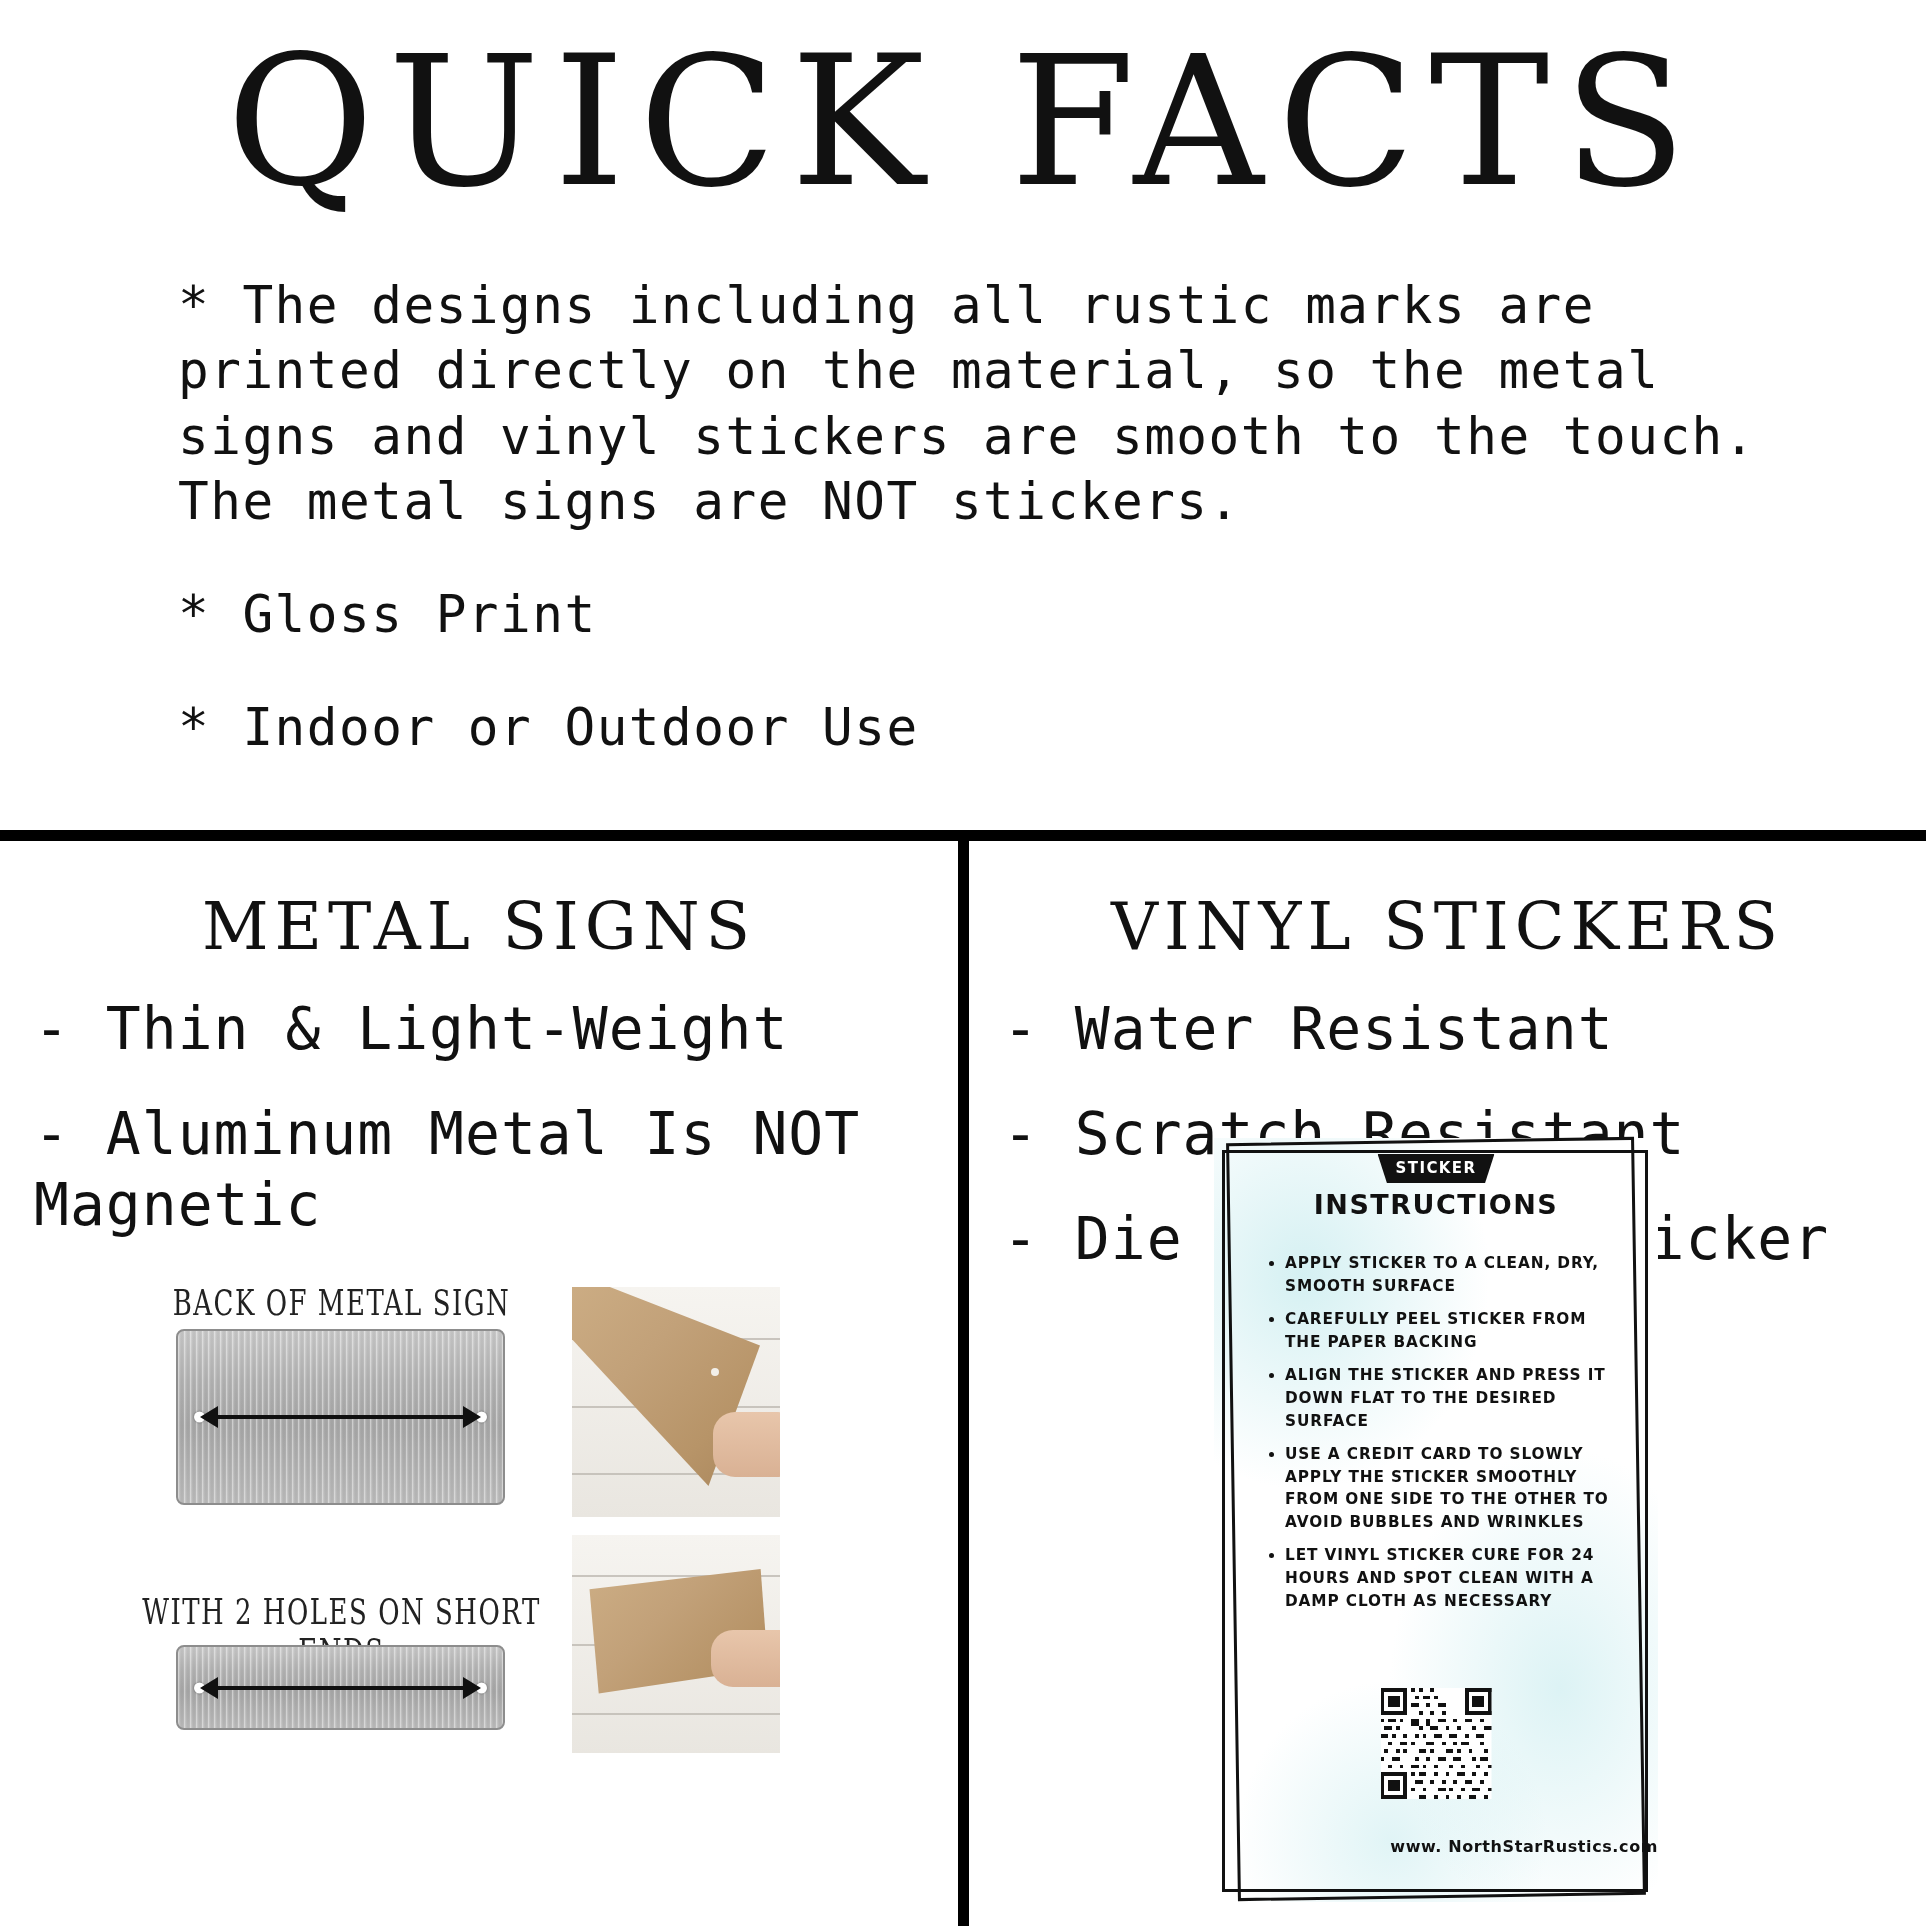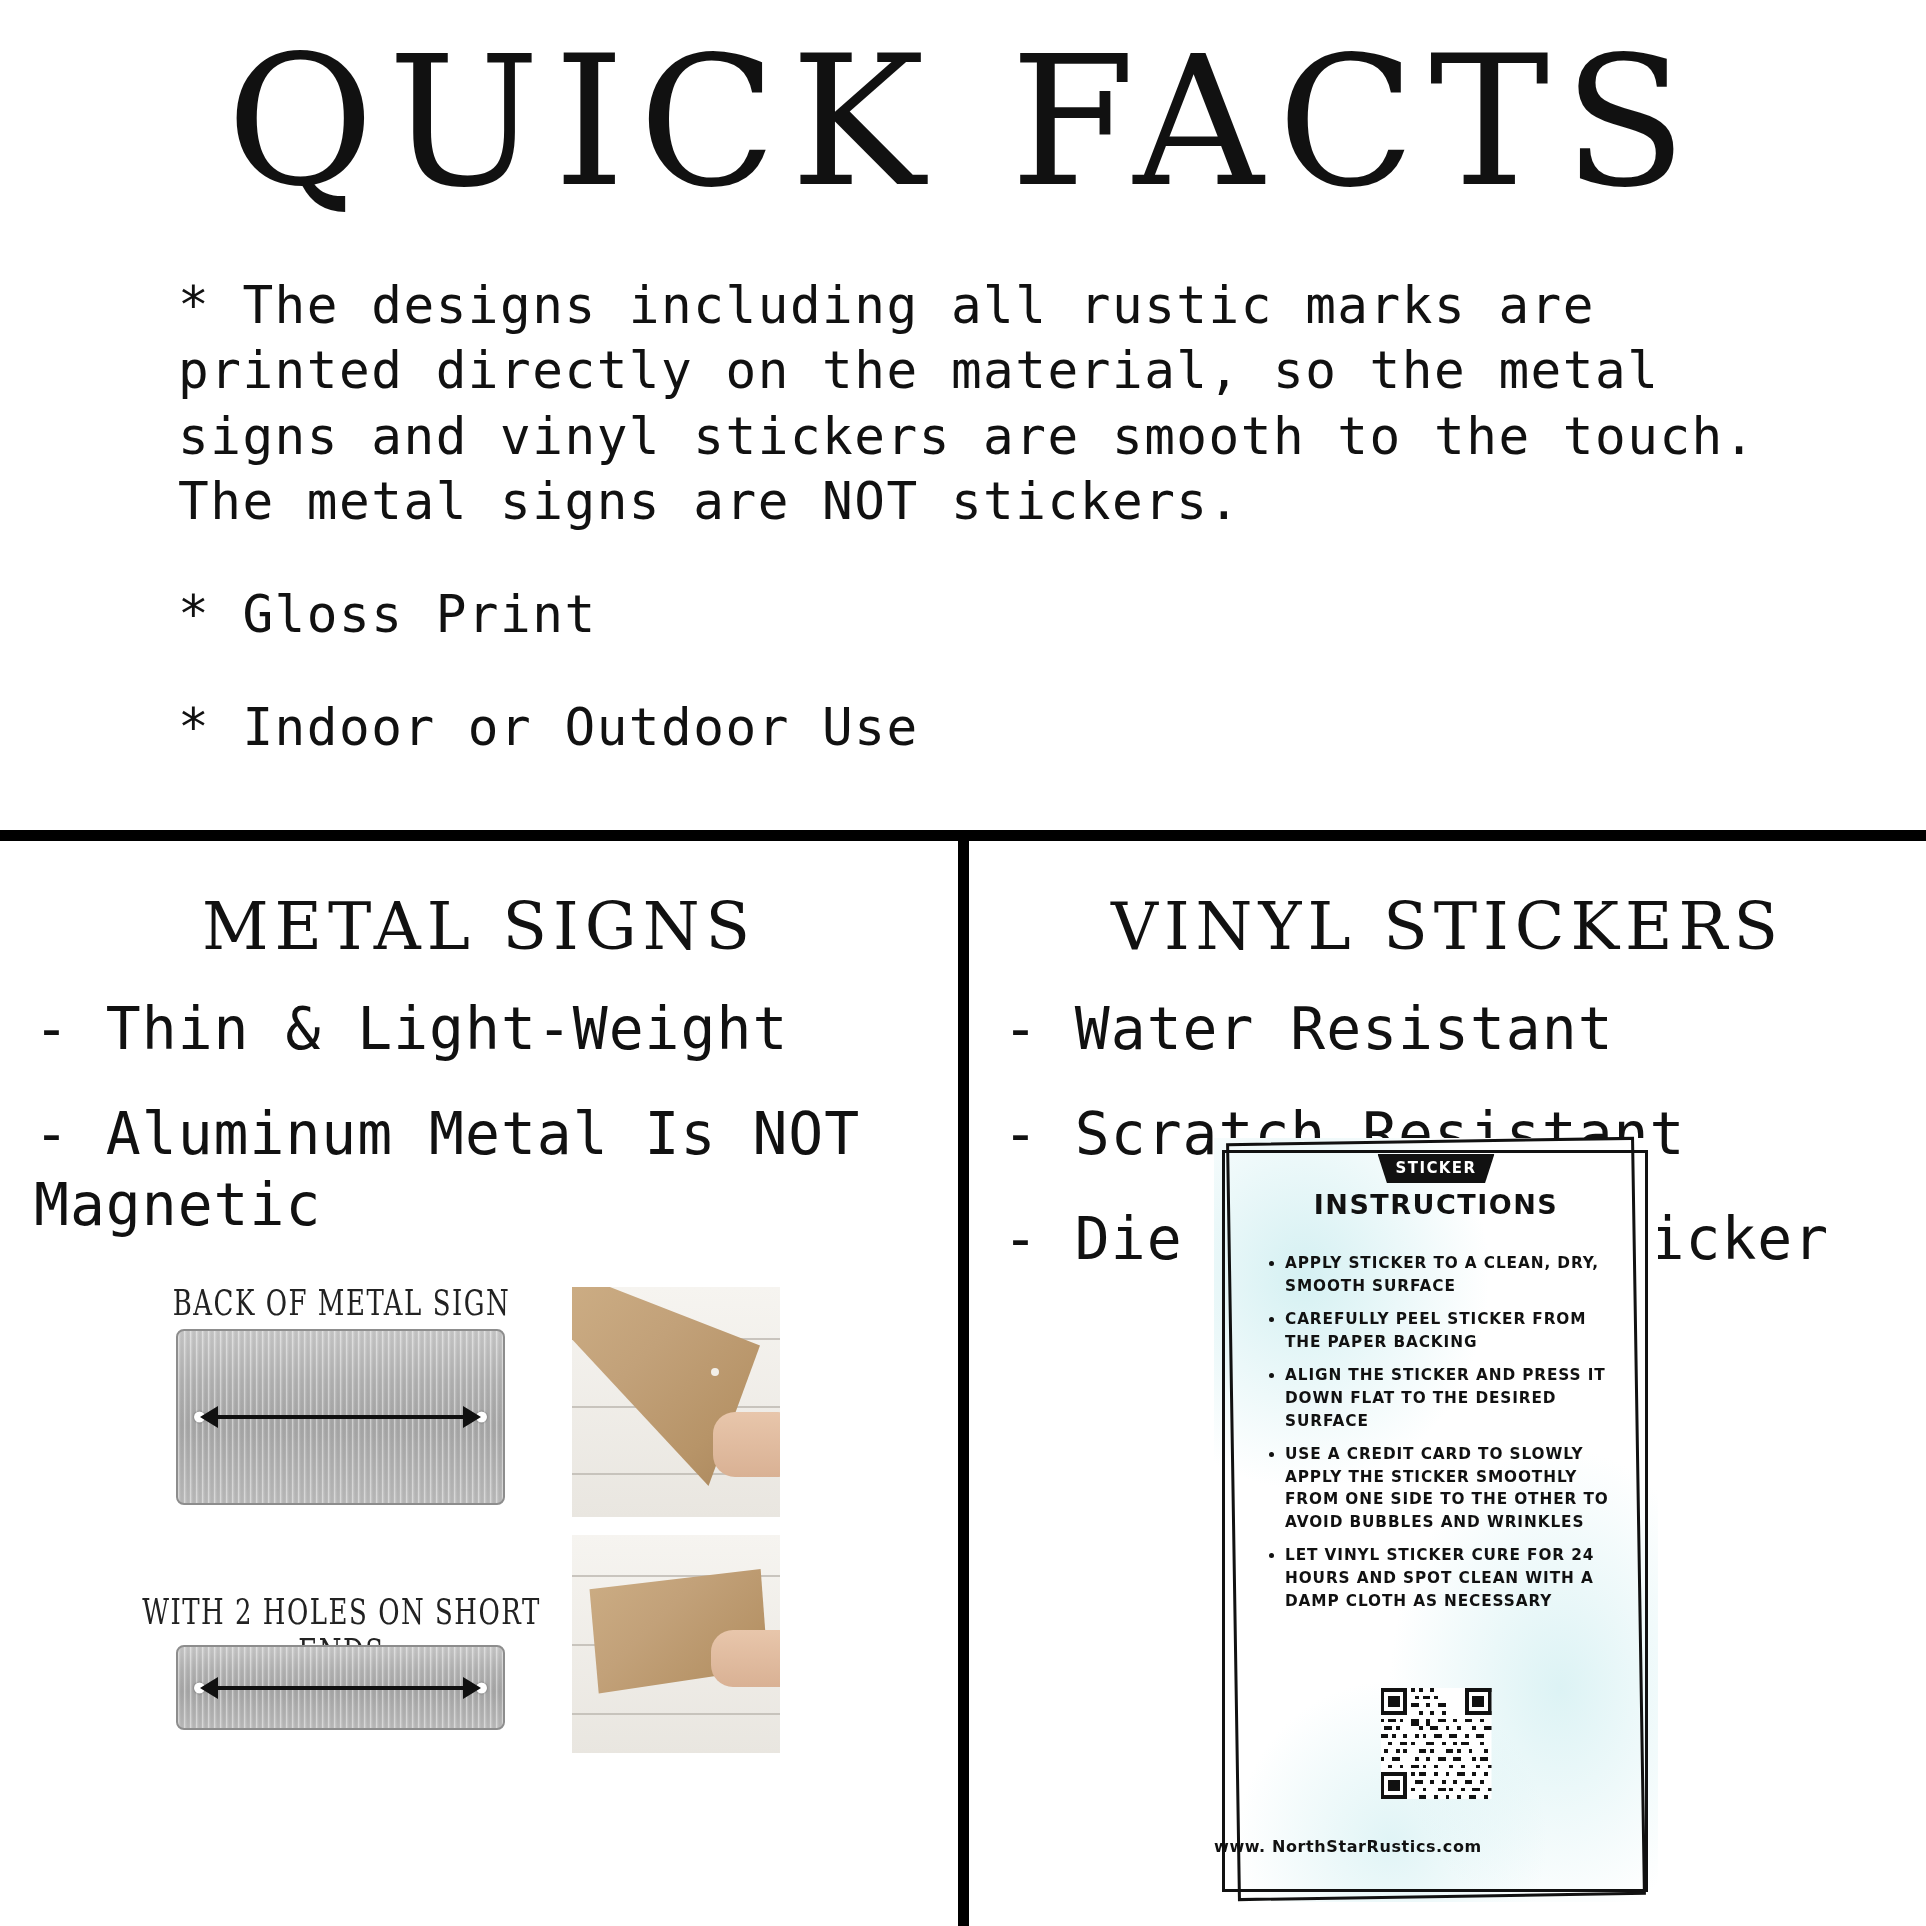--- a/index.html
+++ b/index.html
@@ -252,21 +252,21 @@
   }
   #instructions-list li { margin-bottom: 10px; }
 
   #qr {
     position: absolute;
     left: 50%; top: 550px; transform: translateX(-50%);
     width: 111px; height: 111px;
   }
   #card-url {
     position: absolute; left: 0; right: 0; top: 699px;
-    text-align: left;
+    text-align: right;
     font-family: "DejaVu Sans", sans-serif;
     font-weight: bold; font-size: 16px;
     letter-spacing: 0.6px;
   }
 </style>
 </head>
 <body>
 
 <div id="top-section">
   <div id="page-title">QUICK FACTS</div>

